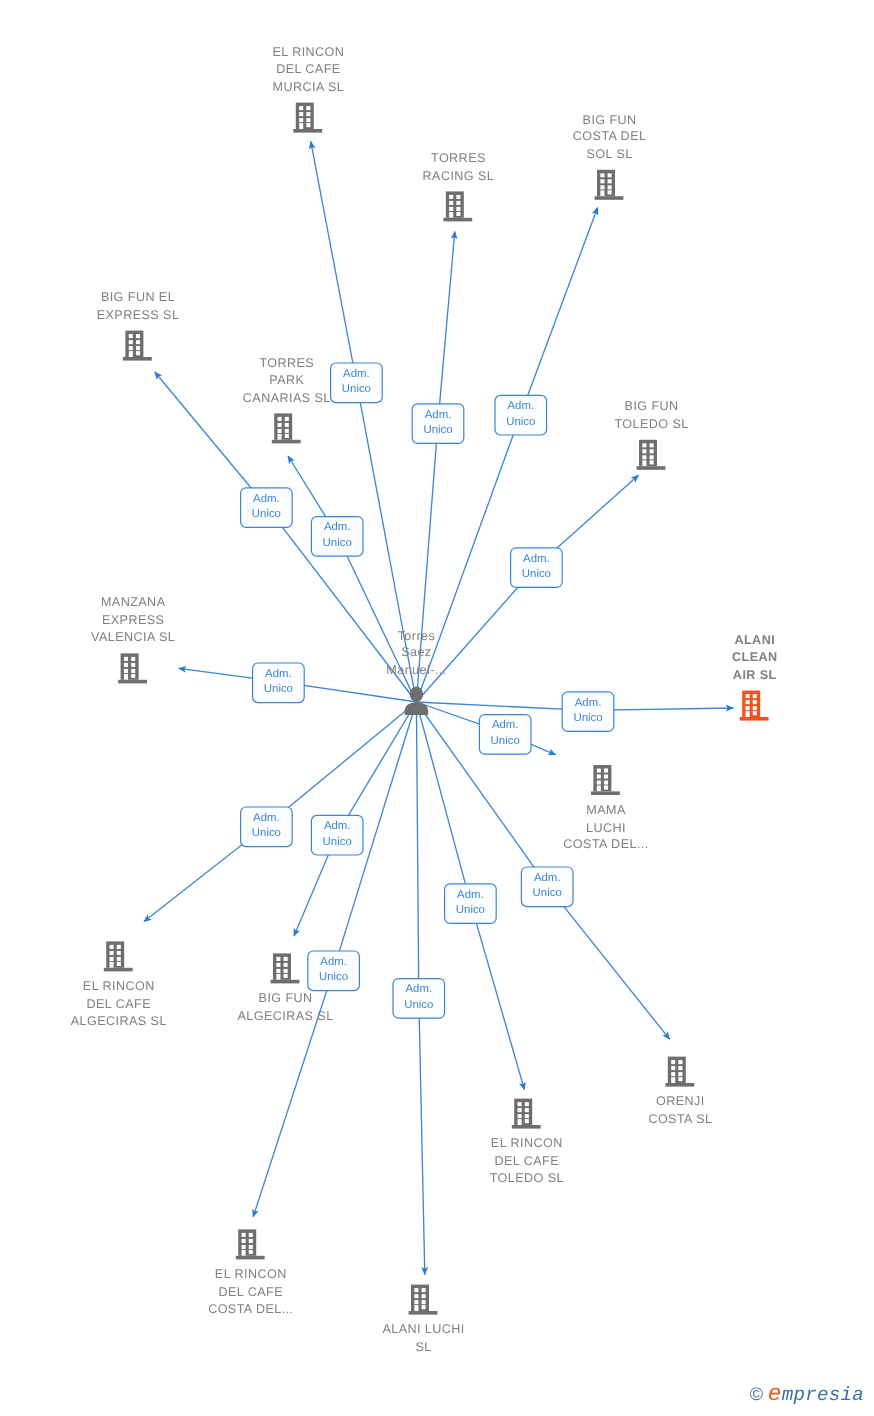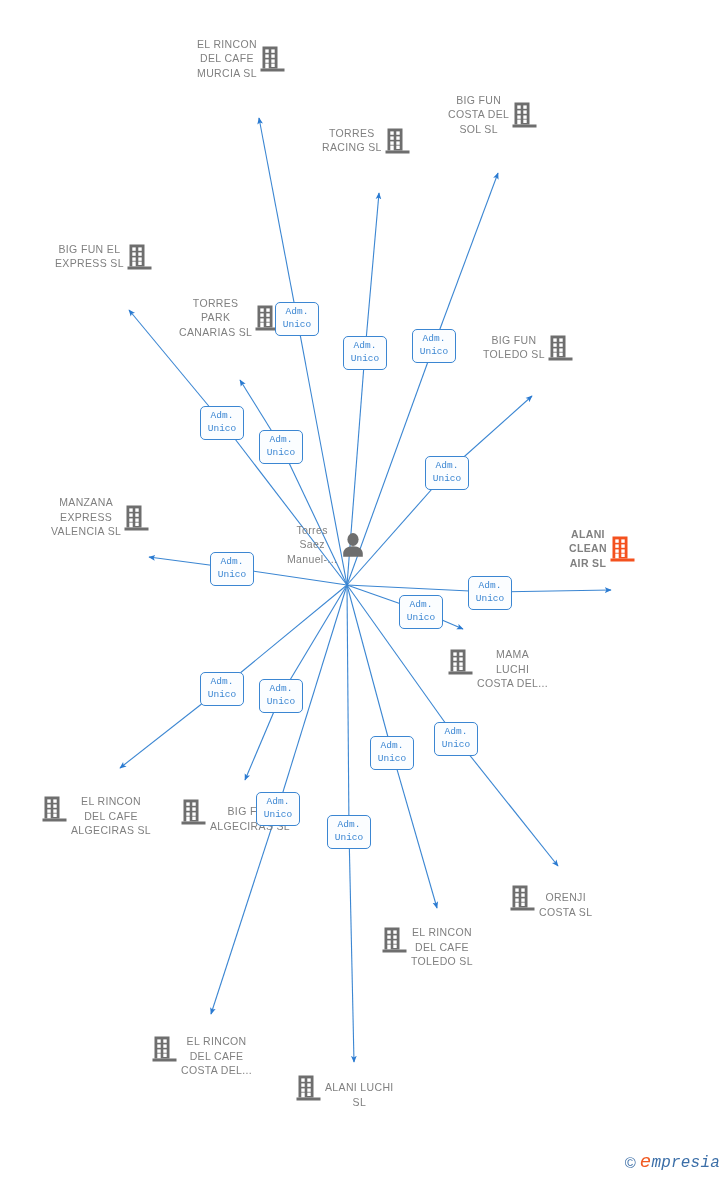--- a/index.html
+++ b/index.html
@@ -27,51 +27,51 @@
     pointer-events: none;
   }
 
   
   .node {
     position: absolute;
     width: 120px;
     margin-left: -60px;
     text-align: center;
     display: flex;
-    flex-direction: row;
+    flex-direction: column;
     align-items: center;
   }
   .node-label {
     font-size: 10.5px;
     line-height: 14.5px;
     letter-spacing: 0.35px;
     color: #808080;
     white-space: pre-line;
     font-family: "Liberation Sans", sans-serif;
   }
-  .node.label-below .node-label { order: 2; margin-top: 13px; }
+  .node.label-below .node-label { order: 2; margin-top: 2px; }
   .node.label-above .node-label { order: 0; margin-bottom: 2px; }
   .node-icon { order: 1; width: 32px; height: 32px; display:block; }
 
   
   .badge {
     position: absolute;
     box-sizing: border-box;
     background: #fbfdff;
     border: 1px solid #3b86d2;
     border-radius: 5px;
     color: #3b86d2;
     font-size: 9.5px;
     line-height: 12.5px;
     text-align: center;
     padding: 3px 4px 4px 4px;
     width: 44px;
     margin-left: -22px;
     margin-top: -16px;
-    font-family: Liberation Mono, monospace;
+    font-family: Liberation Sans, sans-serif;
     white-space: pre-line;
   }
 
   
   #watermark {
     position: absolute;
     right: 8px;
     bottom: 8px;
     display: flex;
     align-items: center;

